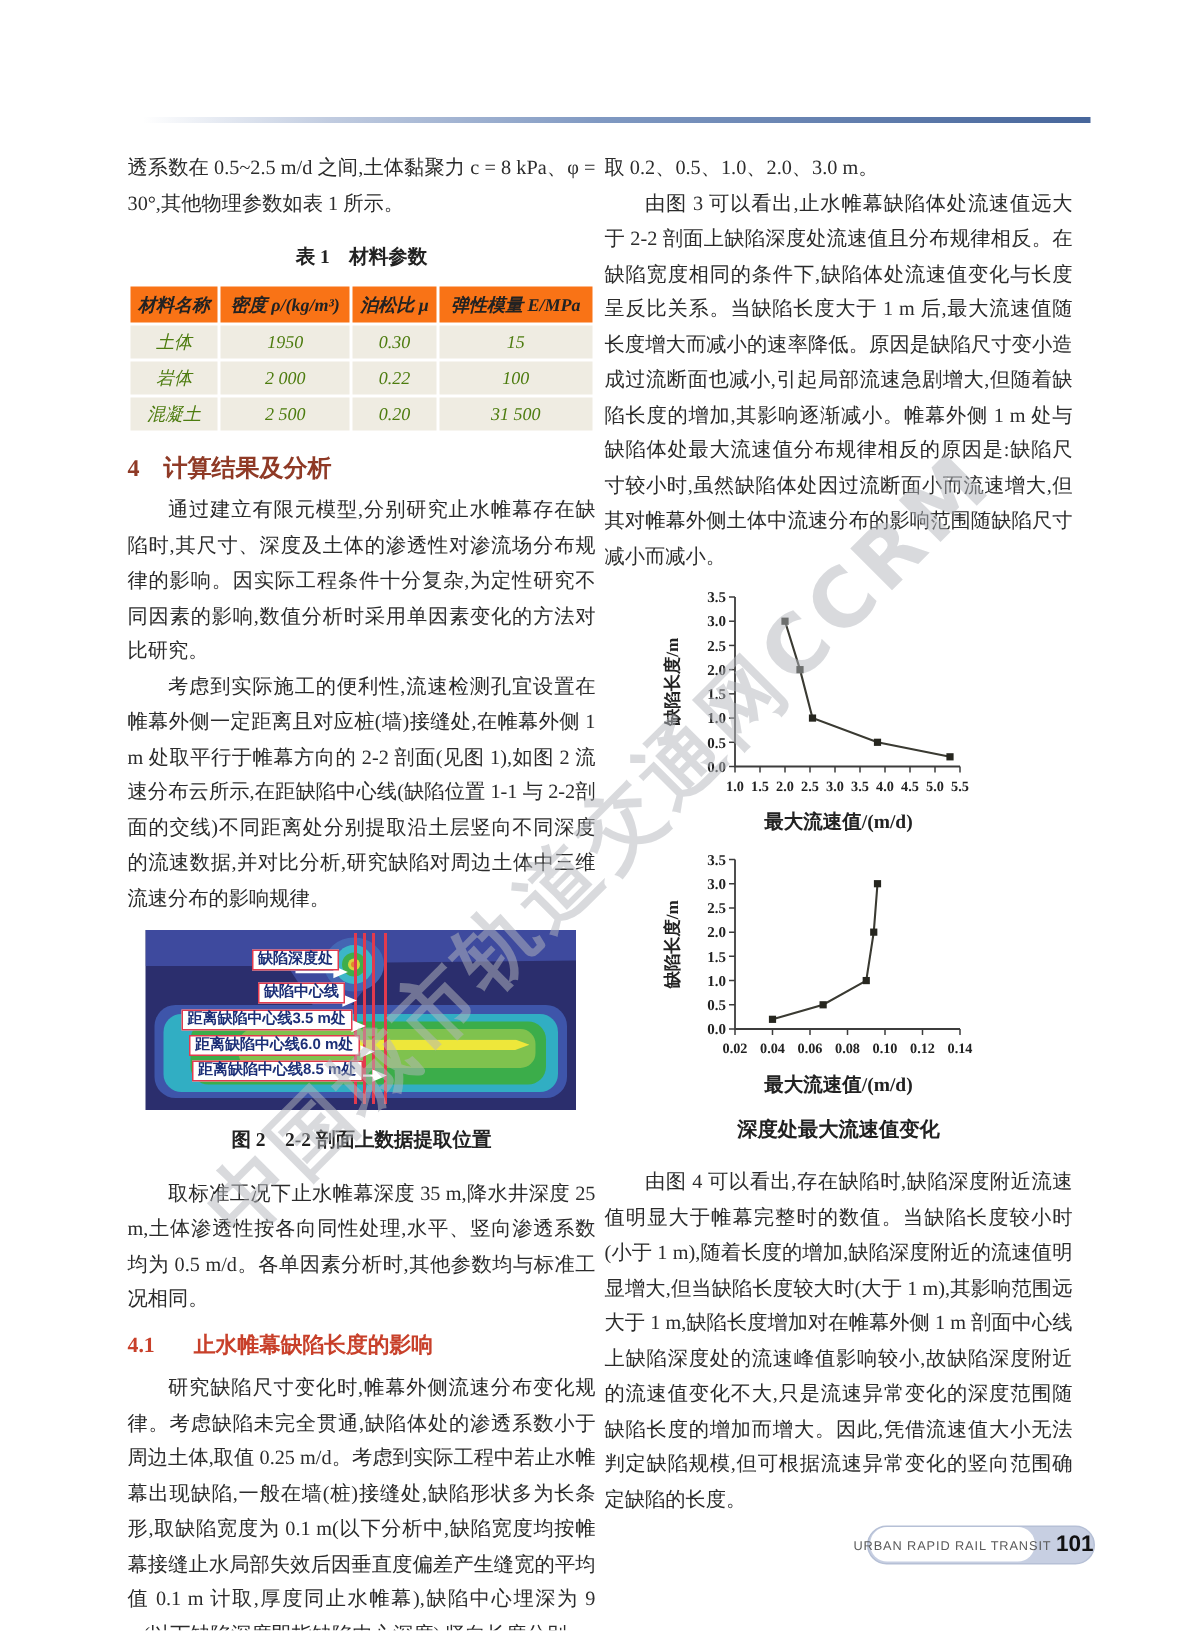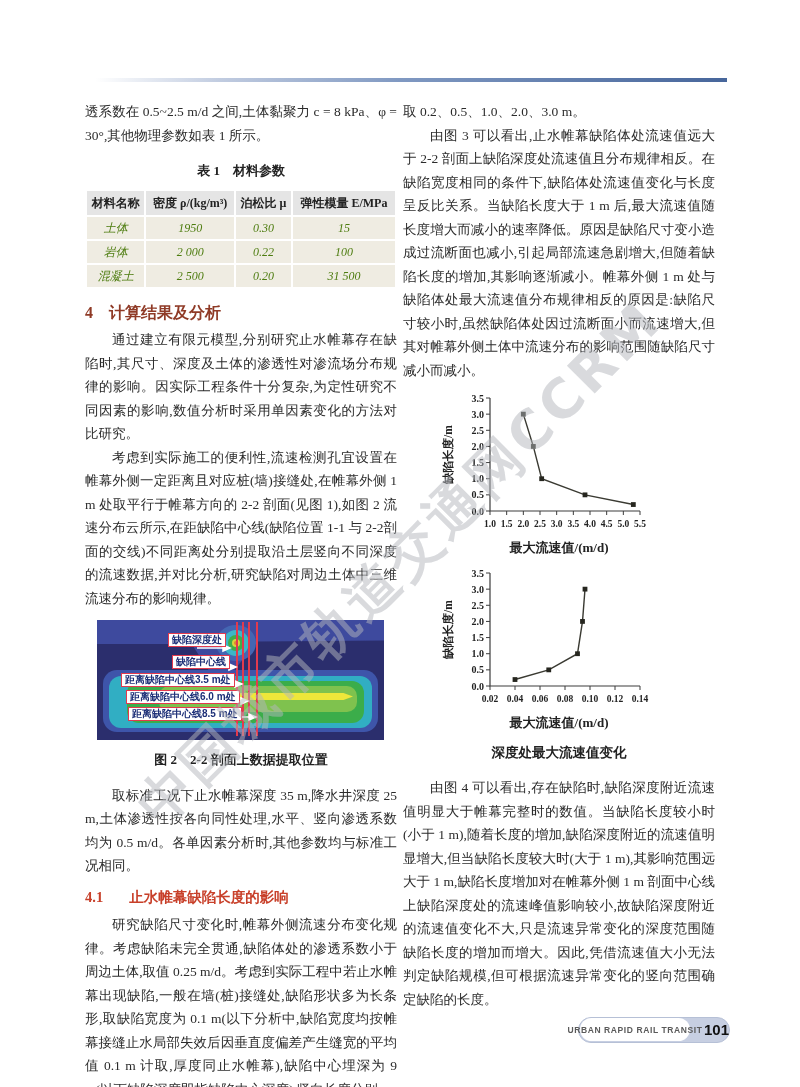--- a/index.html
+++ b/index.html
@@ -8,21 +8,21 @@
   .top-rule{position:absolute;left:95px;top:78px;width:632px;height:4px;
         background:linear-gradient(to right,rgba(130,152,193,0),rgba(130,152,193,.5) 20%,#8099c2 48%,#47669b 100%);}
   .col{position:absolute;top:100px;width:312px;font-size:13.5px;line-height:23.5px;text-align:justify;}
   .col-left{left:85px;}
   .col-right{left:403px;}
   p{margin:0;}
   .indent{text-indent:2em;}
   .tbl-caption{margin-top:12px;text-align:center;font-weight:bold;font-size:13px;color:#222;}
   table.materials{width:100%;margin-top:6px;border-collapse:separate;border-spacing:2px;
         font-size:12px;line-height:16px;}
-  table.materials th{background:#e5e5e5;font-weight:bold;padding:4px 1px;text-align:center;color:#222;}
+  table.materials th{background:#f97316;font-style:italic;font-weight:bold;padding:4px 1px;text-align:center;color:#222;}
   table.materials td{background:#efece2;padding:3px 1px;text-align:center;font-style:italic;color:#4d7c0f;}
   h3.sec4{margin:12px 0 4px 0;font-size:16px;color:#8f3a26;font-weight:bold;}
   h3.sec4 .num{margin-right:16px;}
   h4.sec41{margin:8px 0 4px 0;font-size:14.5px;color:#c8402a;font-weight:bold;}
   h4.sec41 .num{margin-right:26px;}
   
   .fig2-wrap{margin:10px 0 0 12px;width:287px;}
   .fig2{position:relative;width:287px;height:120px;background:#2b2e6d;overflow:hidden;}
   .f2{position:absolute;}
   .f2-band{left:0;top:0;width:287px;height:120px;background:#3e4a9e;
@@ -53,21 +53,21 @@
   .para-after{margin-top:12px;}
   
   .watermark{position:absolute;left:40px;top:527px;width:720px;text-align:center;
         font-size:54px;font-weight:bold;letter-spacing:4px;color:#b4b7bd;opacity:.5;
         transform:rotate(-45deg);z-index:6;pointer-events:none;
         font-family:"DejaVu Sans","Liberation Sans",sans-serif;}
   
   .footer-pill{position:absolute;left:578px;top:1017px;width:150px;height:24px;border-radius:13px;
         background:#c7cfe2;border:1px solid #b6c0d6;z-index:3;}
   .pill-white{position:absolute;left:1px;top:0;bottom:1px;width:110px;background:#ffffff;
-        border-radius:12px;display:flex;align-items:center;justify-content:center;font-weight:bold;}
+        border-radius:12px;display:flex;align-items:center;justify-content:center;}
   .pill-journal{font-family:"Liberation Sans","DejaVu Sans",sans-serif;font-size:8.5px;
         letter-spacing:.6px;color:#5a5a5a;white-space:nowrap;}
   .pill-num{position:absolute;right:0;top:0;width:38px;height:24px;line-height:24px;text-align:right;
         font-family:"Liberation Sans","DejaVu Sans",sans-serif;font-weight:bold;font-size:15px;color:#111;}
 </style>
 </head>
 <body>
 
 <div class="page">
 

